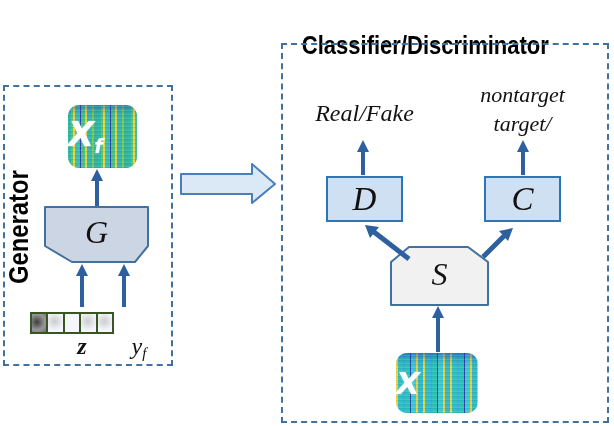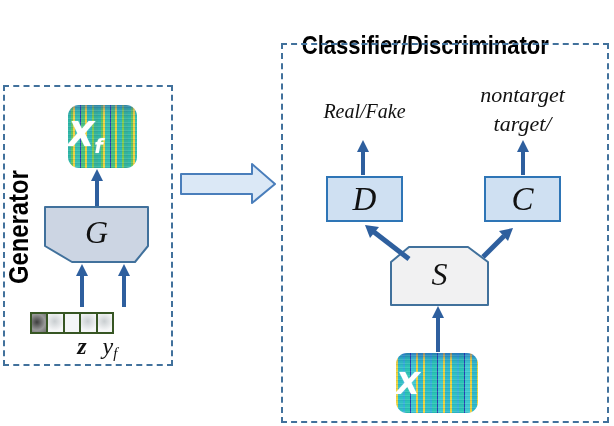--- a/index.html
+++ b/index.html
@@ -64,25 +64,25 @@
     background:var(--dc_fill);border:2px solid var(--dc_border);
     box-sizing:border-box;display:flex;align-items:center;justify-content:center;
   }
   .d-box{left:326px;} .c-box{left:484px;}
   
   .math{font-family:"Liberation Serif",serif;font-style:italic;color:#111;}
   .shape-letter{position:absolute;display:flex;align-items:center;justify-content:center;font-size:32px;}
   .g-letter{left:45px;top:205px;width:103px;height:55px;}
   .s-letter{left:391px;top:245px;width:97px;height:58px;}
   .dc-letter{font-size:33px;}
-  .out-label{position:absolute;text-align:center;font-size:20px;white-space:nowrap;}
+  .out-label{position:absolute;text-align:center;font-size:24px;white-space:nowrap;}
   .real-fake{left:292px;top:100px;width:145px;height:32px;}
   .target-label{left:455px;top:80px;width:135px;font-size:22px;line-height:29px;}
   .z-label{left:66px;top:333px;width:32px;font-weight:bold;font-size:24px;text-align:center;position:absolute;}
-  .yf-label{left:89px;top:333px;width:42px;font-size:24px;text-align:center;position:absolute;}
+  .yf-label{left:118px;top:333px;width:42px;font-size:24px;text-align:center;position:absolute;}
   .yf-label sub{font-size:15px;font-style:italic;vertical-align:-0.25em;}
   
   .overlay{position:absolute;left:0;top:0;width:614px;height:426px;}
   .poly-g{fill:var(--g_fill);stroke:var(--g_border);stroke-width:2;stroke-linejoin:round;}
   .poly-s{fill:var(--s_fill);stroke:var(--s_border);stroke-width:2;stroke-linejoin:round;}
   .poly-block-arrow{fill:var(--block_arrow_fill);stroke:var(--block_arrow_border);stroke-width:2;stroke-linejoin:round;}
   .arrow-line{stroke:var(--arrow);stroke-width:4;}
   .arrow-line-thick{stroke:var(--arrow);stroke-width:5;}
   .arrow-head{fill:var(--arrow);stroke:none;}
 </style>

